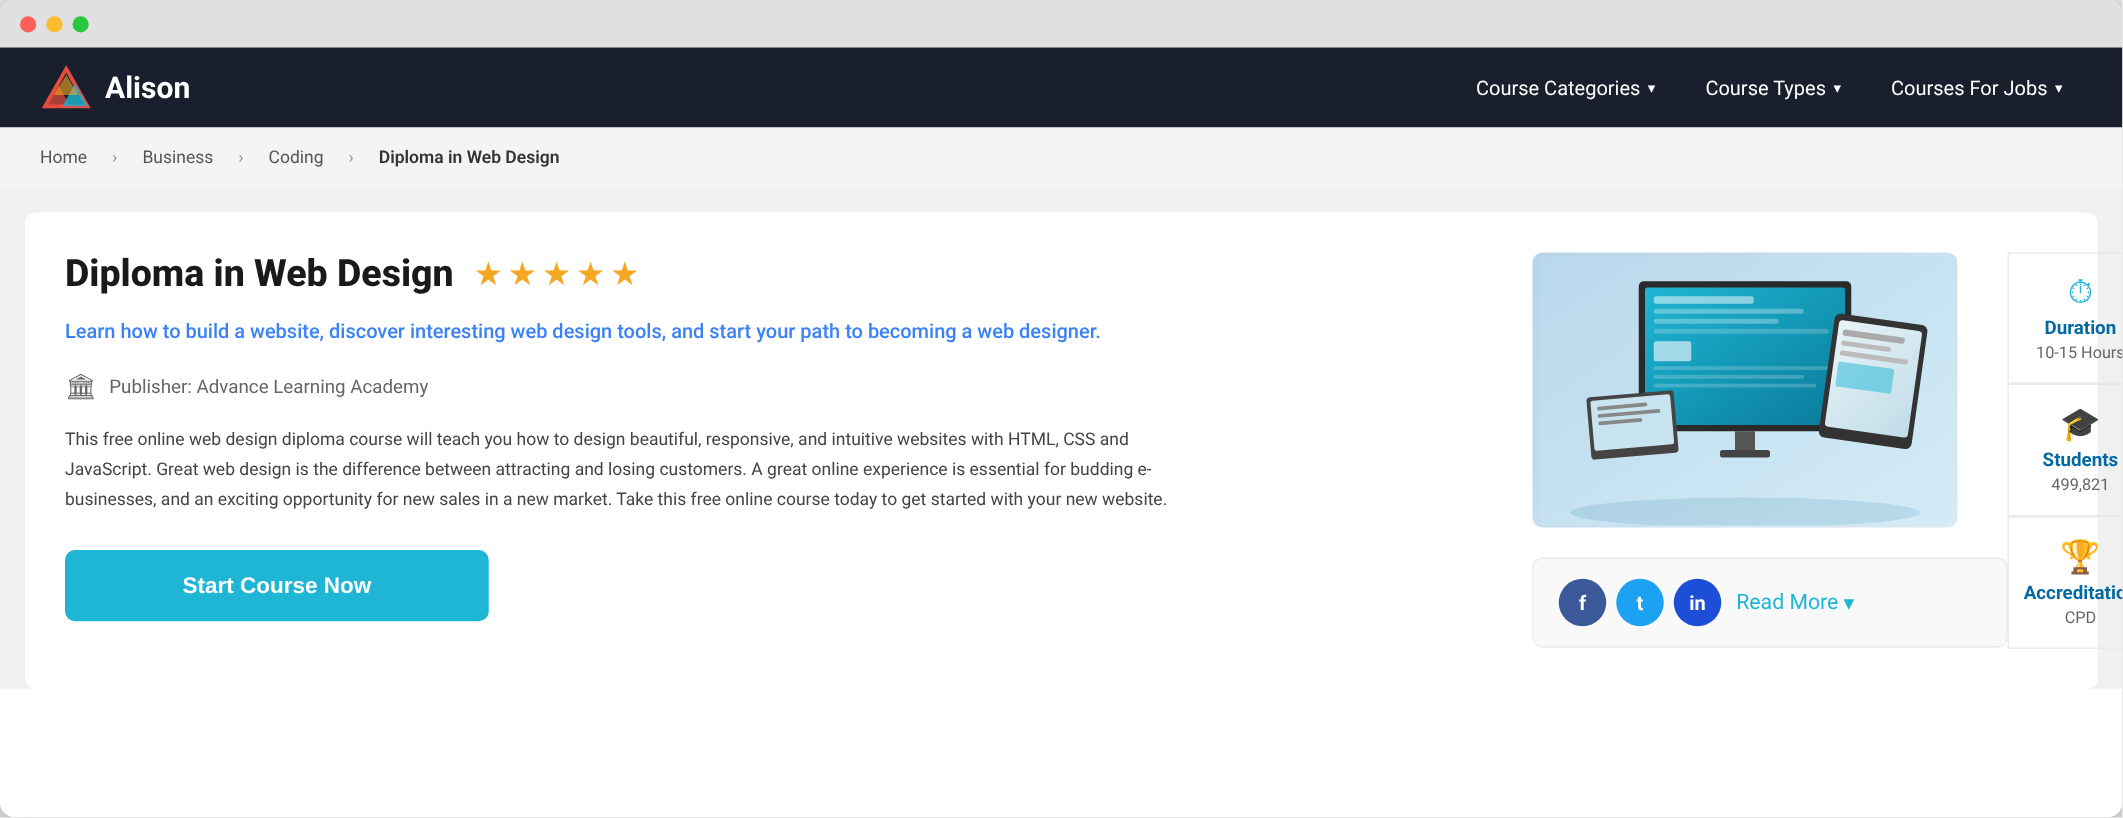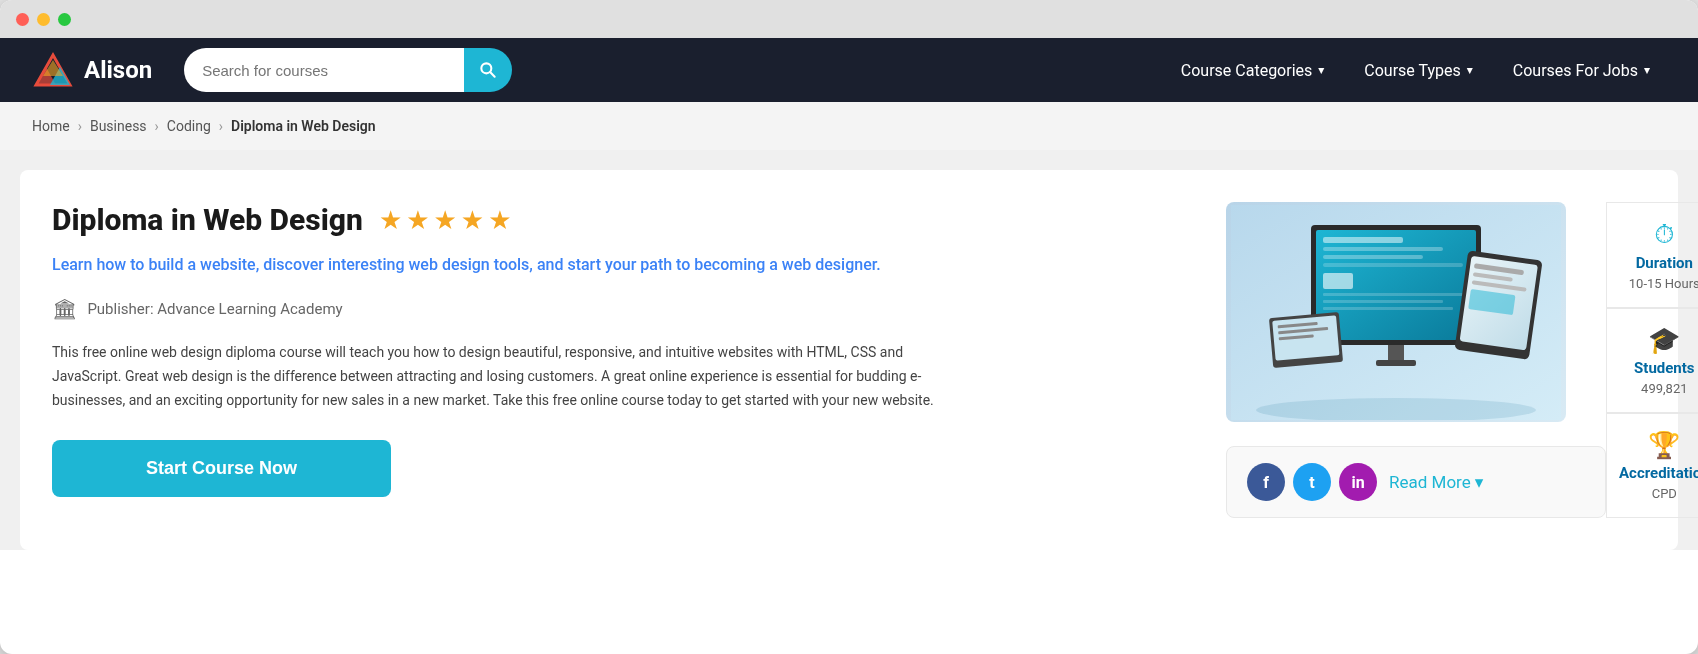--- a/index.html
+++ b/index.html
@@ -20,21 +20,21 @@
     .logo-text { color: #fff; font-size: 24px; font-weight: 700; }
     .search-area { display: flex; align-items: center; margin-right: 40px; }
     .search-input { width: 280px; height: 44px; border: none; border-radius: 22px 0 0 22px; padding: 0 18px; font-size: 15px; outline: none; background: #fff; color: #999; }
     .search-btn { width: 48px; height: 44px; background: #1eb6d4; border: none; border-radius: 0 22px 22px 0; cursor: pointer; display: flex; align-items: center; justify-content: center; }
     .search-btn svg { width: 20px; height: 20px; fill: #fff; }
     .nav-items { display: flex; align-items: center; gap: 8px; margin-left: auto; }
     .nav-item { color: #fff; font-size: 16px; padding: 8px 16px; cursor: pointer; display: flex; align-items: center; gap: 6px; white-space: nowrap; }
     .nav-item .chevron { font-size: 12px; }
 
     
-    .breadcrumb-bar { background: #f4f4f4; padding: 16px 32px; display: flex; align-items: center; gap: 8px; font-size: 14px; color: #666; }
+    .breadcrumb-bar { background: #f4f4f4; padding: 16px 32px; display: flex; align-items: center; gap: 20px; font-size: 14px; color: #666; }
     .breadcrumb-sep { color: #999; }
     .breadcrumb-current { font-weight: 600; color: #333; }
     .breadcrumb-link { color: #555; cursor: pointer; }
 
     
     .main { background: #f0f0f0; padding: 20px 20px 0 20px; }
     .content-card { background: #fff; border-radius: 8px; padding: 32px; display: flex; gap: 24px; }
     .course-info { flex: 1; }
     .course-title-row { display: flex; align-items: center; gap: 16px; margin-bottom: 16px; }
     .course-title { font-size: 30px; font-weight: 800; color: #1a1a1a; }
@@ -56,21 +56,21 @@
     .stat-icon { font-size: 26px; }
     .stat-label { font-size: 15px; font-weight: 700; color: #0369a1; }
     .stat-value { font-size: 13px; color: #666; }
 
     
     .social-row { background: #f9f9f9; border: 1px solid #e8e8e8; border-radius: 8px; padding: 16px 20px; display: flex; align-items: center; gap: 12px; margin-top: 12px; width: 380px; }
     .social-icons { display: flex; gap: 8px; }
     .social-btn { width: 38px; height: 38px; border-radius: 50%; display: flex; align-items: center; justify-content: center; color: #fff; font-weight: 700; font-size: 16px; cursor: pointer; }
     .fb { background: #3b5998; }
     .tw { background: #1da1f2; }
-    .li { background: #a21caf; text-align: right; }
+    .li { background: #1d4ed8; text-align: right; }
     .social-text { font-size: 13px; color: #444; flex: 1; line-height: 1.4; }
     .read-more { color: #1eb6d4; font-size: 17px; cursor: pointer; white-space: nowrap; display: flex; align-items: center; gap: 4px; }
 
     .right-content { display: flex; gap: 0; }
   </style>
 </head>
 <body>
 
 <div class="window">
 
@@ -84,29 +84,20 @@
     <div class="logo-area">
       <svg class="logo-icon" viewBox="0 0 42 42">
         <polygon points="4,36 21,6 38,36" fill="none" stroke="#e74c3c" stroke-width="3"></polygon>
         <polygon points="4,36 14,18 24,36" fill="#e74c3c" opacity="0.7"></polygon>
         <polygon points="18,36 28,18 38,36" fill="#1eb6d4" opacity="0.8"></polygon>
         <polygon points="11,27 21,11 31,27" fill="#f5a623" opacity="0.6"></polygon>
       </svg>
       <span class="logo-text">Alison</span>
     </div>
 
-    <div class="search-area">
-      <input class="search-input" type="text" placeholder="Search for courses" style="">
-      <button class="search-btn">
-        <svg viewBox="0 0 24 24">
-          <circle cx="10" cy="10" r="6" fill="none" stroke="#fff" stroke-width="2.5"></circle>
-          <line x1="14.5" y1="14.5" x2="20" y2="20" stroke="#fff" stroke-width="2.5" stroke-linecap="round"></line>
-        </svg>
-      </button>
-    </div>
 
     <div class="nav-items">
       <div class="nav-item">
         <span>Course Categories</span>
         <span class="chevron">▾</span>
       </div>
       <div class="nav-item">
         <span>Course Types</span>
         <span class="chevron">▾</span>
       </div>

